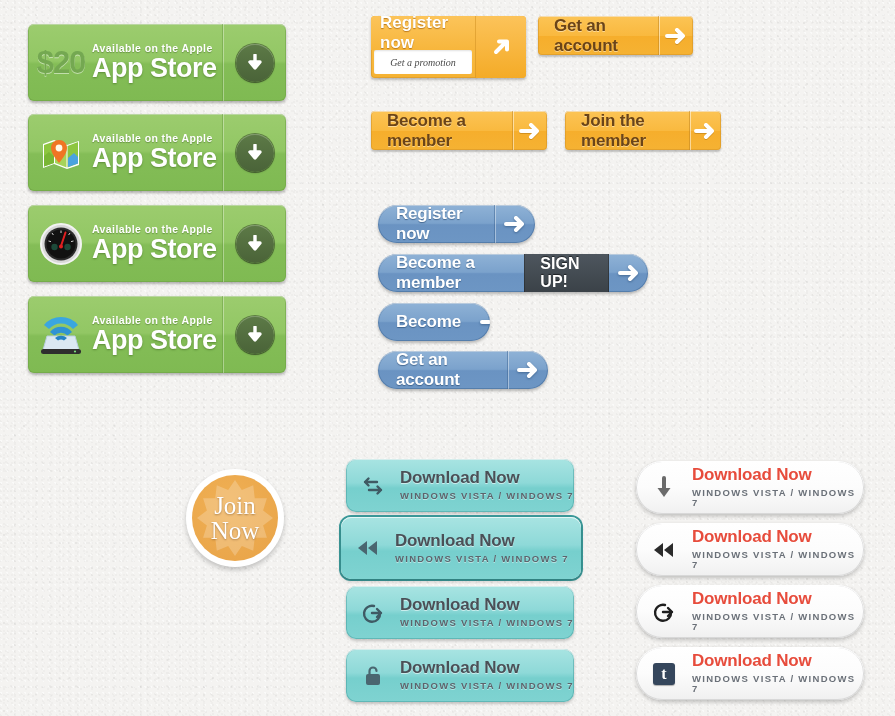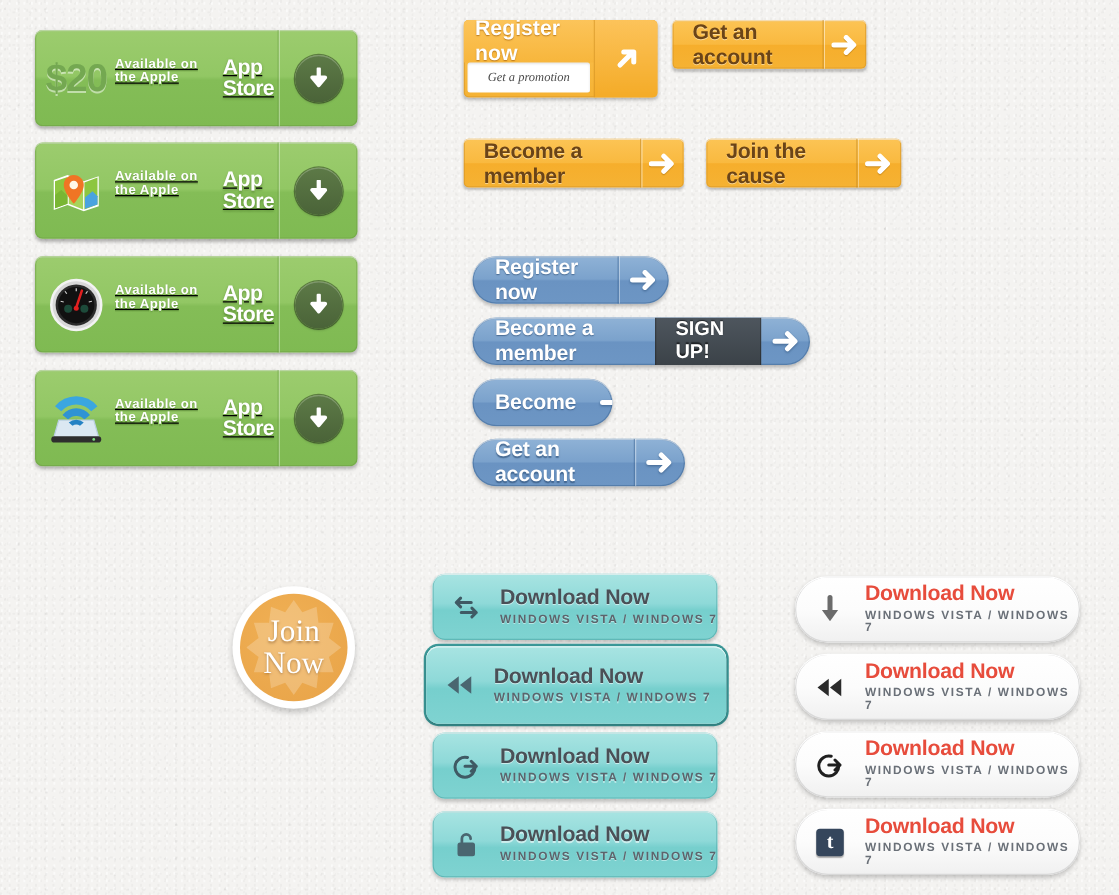--- a/index.html
+++ b/index.html
@@ -37,31 +37,30 @@
   .as-body{flex:1;display:flex;align-items:center;padding-left:10px;gap:8px;position:relative;}
   .as-divider{width:1px;background:rgba(255,255,255,.35);box-shadow:-1px 0 0 rgba(100,150,60,.45);}
   .as-right{width:62px;display:flex;align-items:center;justify-content:center;}
   .as-icon{width:46px;height:46px;flex:none;display:flex;align-items:center;justify-content:center;}
   .as-price{
     font-family:"Liberation Sans", sans-serif;
     font-size:31px;font-weight:bold;color:#74a851;
     text-shadow:0 1px 0 rgba(255,255,255,.5);
     letter-spacing:-1px;line-height:1;
   }
-  .as-text{display:flex;flex-direction:row;justify-content:flex-end;line-height:1;text-decoration:underline;}
+  .as-text{display:flex;flex-direction:column;justify-content:flex-end;line-height:1;}
   .as-small{
     font-size:10.5px;font-weight:bold;color:#fff;
     letter-spacing:.4px;text-shadow:0 1px 1px rgba(60,100,30,.5);
     margin-bottom:2px;
   }
   .as-big{
-    font-size:17px;font-weight:bold;color:#fff;
+    font-size:27px;font-weight:bold;color:#fff;
     letter-spacing:-.5px;text-shadow:0 1px 2px rgba(60,100,30,.55);
     line-height:.95;
-    margin-left:16px;
   }
   .dlcircle{
     width:38px;height:38px;border-radius:50%;
     background:linear-gradient(to bottom,#5d7a47,#4a6338);
     box-shadow:inset 0 1px 0 rgba(255,255,255,.22), 0 1px 2px rgba(0,0,0,.3), 0 0 0 1px rgba(70,95,50,.7);
     display:flex;align-items:center;justify-content:center;
   }
   .dlcircle svg{display:block;}
 
   
@@ -353,21 +352,21 @@
     <div class="lbl">Become a member</div>
     <div class="sep"></div>
     <div class="arw">
       <svg width="22" height="18" viewBox="0 0 22 18">
           <path d="M2 9 h13 M12 3 l6 6 -6 6" fill="none" stroke="#fff" stroke-width="4" stroke-linecap="round" stroke-linejoin="round"></path>
         </svg>
     </div>
   </div>
 
   <div class="abs orange" style="left:565px;top:111px;width:156px;">
-    <div class="lbl">Join the cause</div>
+    <div class="lbl">Join the member</div>
     <div class="sep"></div>
     <div class="arw">
       <svg width="22" height="18" viewBox="0 0 22 18">
           <path d="M2 9 h13 M12 3 l6 6 -6 6" fill="none" stroke="#fff" stroke-width="4" stroke-linecap="round" stroke-linejoin="round"></path>
         </svg>
     </div>
   </div>
 
   <div class="abs blue" style="left:378px;top:205px;width:157px;">
     <div class="lbl">Register now</div>

